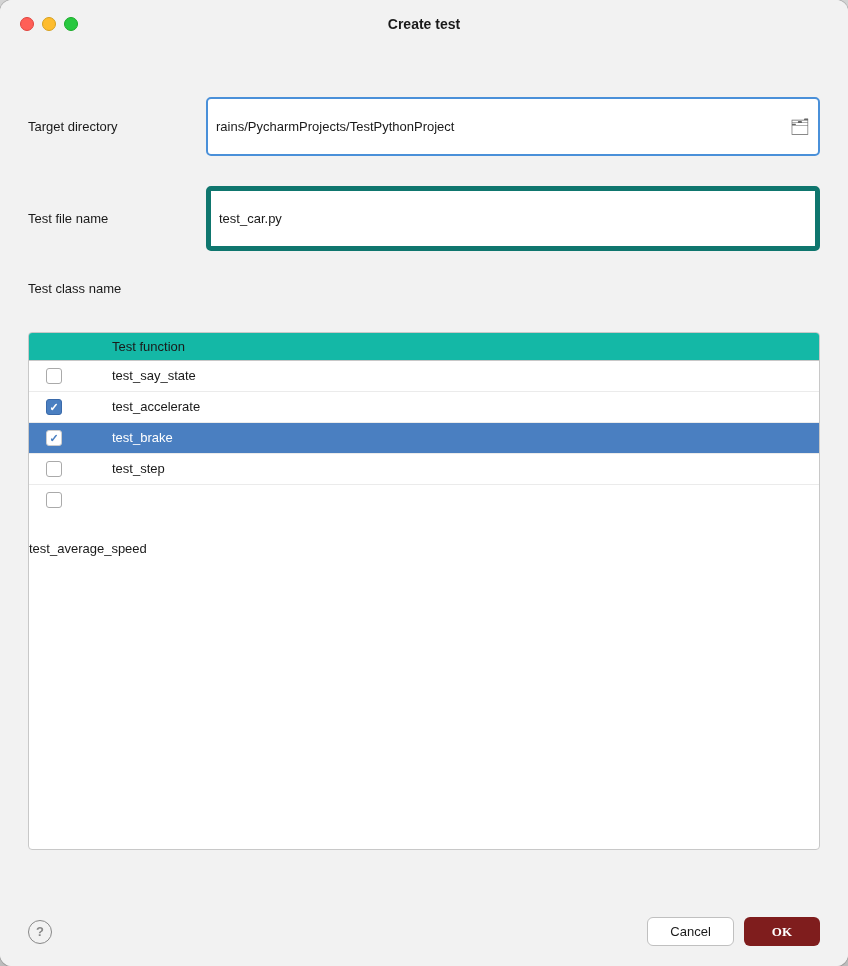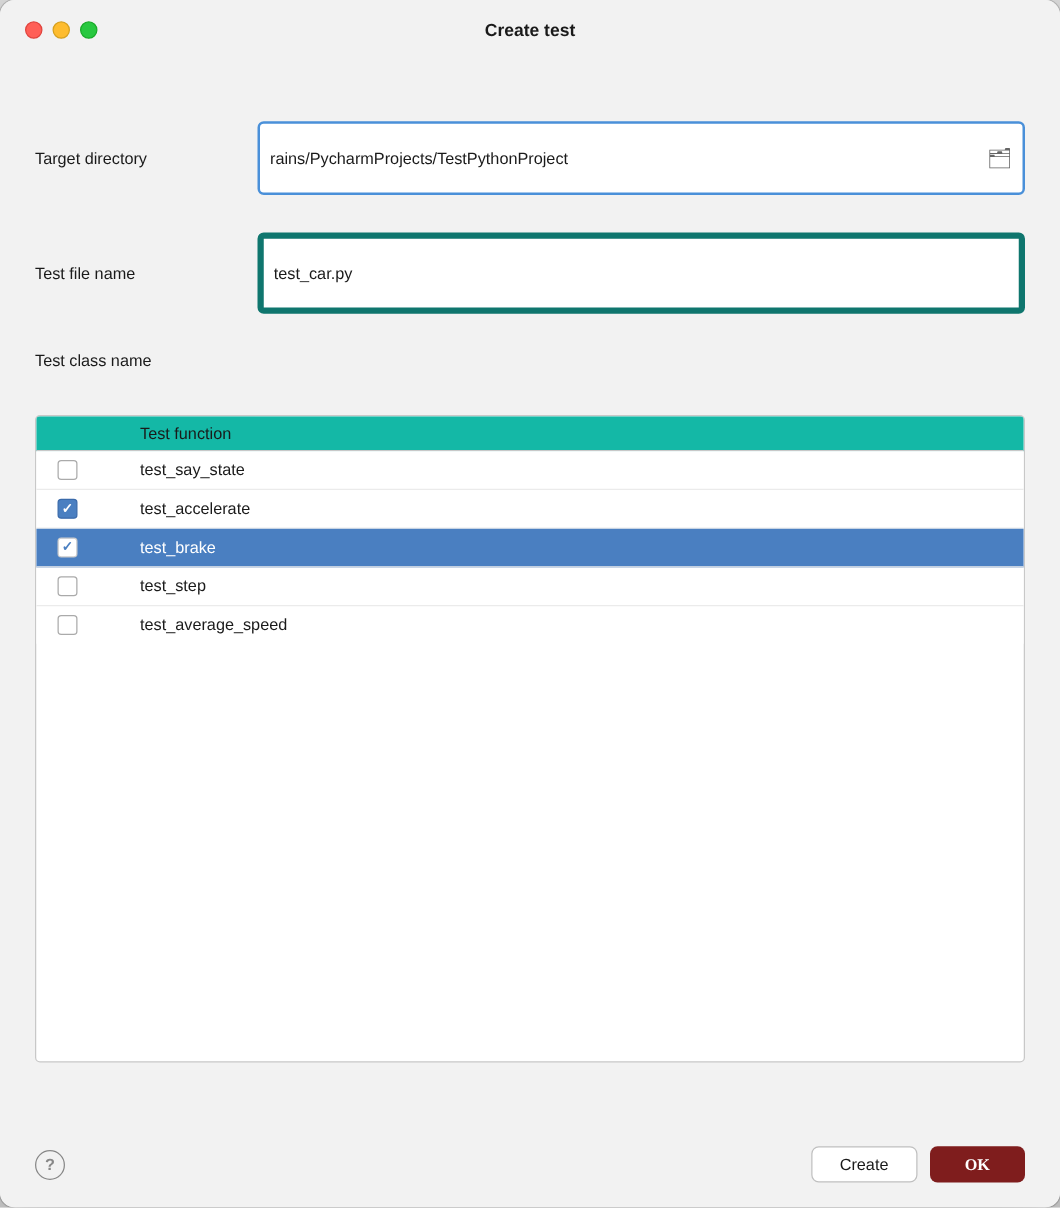--- a/index.html
+++ b/index.html
@@ -148,20 +148,21 @@
     .table-row {
       display: flex;
       align-items: flex-start;
       padding: 7px 0;
       border-bottom: 1px solid #ebebeb;
       cursor: pointer;
     }
 
     .table-row:last-child {
       border-bottom: none;
+      flex-direction: column;
     }
 
     .table-row.selected {
       background: #4a7fc1;
     }
 
     .table-row.selected .row-label {
       color: #fff;
       font-weight: 400;
     }
@@ -357,17 +358,17 @@
         </div>
 
       </div>
     </div>
 
   </div>
 
   <div class="bottom-bar">
     <button class="help-btn">?</button>
     <div class="btn-group">
-      <button class="btn-cancel">Create</button>
+      <button class="btn-cancel">Cancel</button>
       <button class="btn-ok">OK</button>
     </div>
   </div>
 </div>
 
 </body></html>

